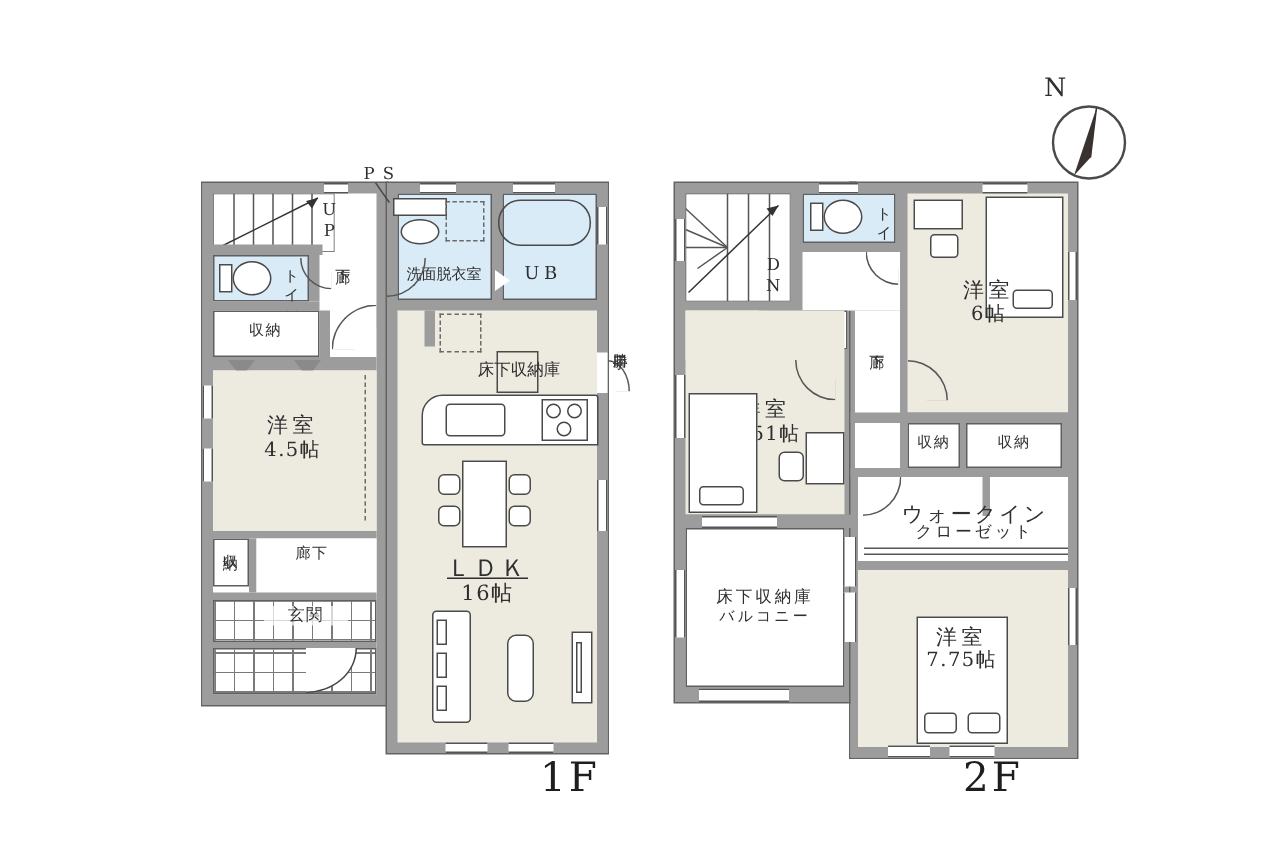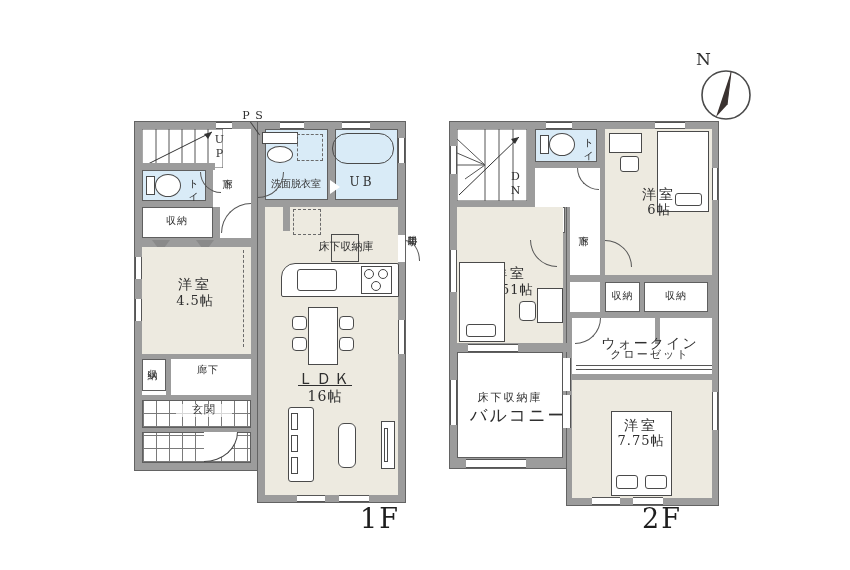--- a/index.html
+++ b/index.html
@@ -210,21 +210,21 @@
     <div class="lbl" style="left:475px;top:283px;width:70px;font-size:13px;">5.51帖</div>
     <div class="furn" style="left:459px;top:262px;width:46px;height:80px;"></div>
     <div class="nofill" style="left:466px;top:324px;width:30px;height:13px;border-radius:3px;"></div>
     <div class="furn" style="left:537px;top:288px;width:26px;height:35px;"></div>
     <div class="furn" style="left:519px;top:301px;width:17px;height:20px;border-radius:4px;"></div>
     <div class="arc" style="left:530px;top:240px;width:27px;height:27px;border-left:1px solid #555;border-bottom:1px solid #555;border-bottom-left-radius:100%;"></div>
 
     <div class="abs wall" style="left:450px;top:343px;width:120px;height:9px;"></div>
     <div class="abs white" style="left:457px;top:352px;width:106px;height:106px;"></div>
     <div class="lbl" style="left:470px;top:392px;width:80px;font-size:11px;letter-spacing:2px;">床下収納庫</div>
-    <div class="lbl" style="left:470px;top:406px;width:80px;font-size:17px;letter-spacing:2px;">バルコニー</div>
+    <div class="lbl" style="left:470px;top:406px;width:80px;font-size:10px;letter-spacing:2px;">バルコニー</div>
     <div class="winH" style="left:468px;top:344px;width:50px;height:8px;"></div>
     <div class="winV" style="left:562px;top:358px;width:9px;height:33px;"></div>
     <div class="winV" style="left:562px;top:395px;width:9px;height:33px;"></div>
     <div class="winH" style="left:466px;top:459px;width:60px;height:9px;"></div>
 
     <div class="abs room" style="left:605px;top:129px;width:107px;height:146px;border:none;"></div>
     <div class="furn" style="left:609px;top:133px;width:33px;height:20px;"></div>
     <div class="furn" style="left:620px;top:156px;width:19px;height:16px;border-radius:3px;"></div>
     <div class="furn" style="left:657px;top:131px;width:52px;height:81px;"></div>
     <div class="nofill" style="left:675px;top:193px;width:27px;height:13px;border-radius:3px;"></div>

